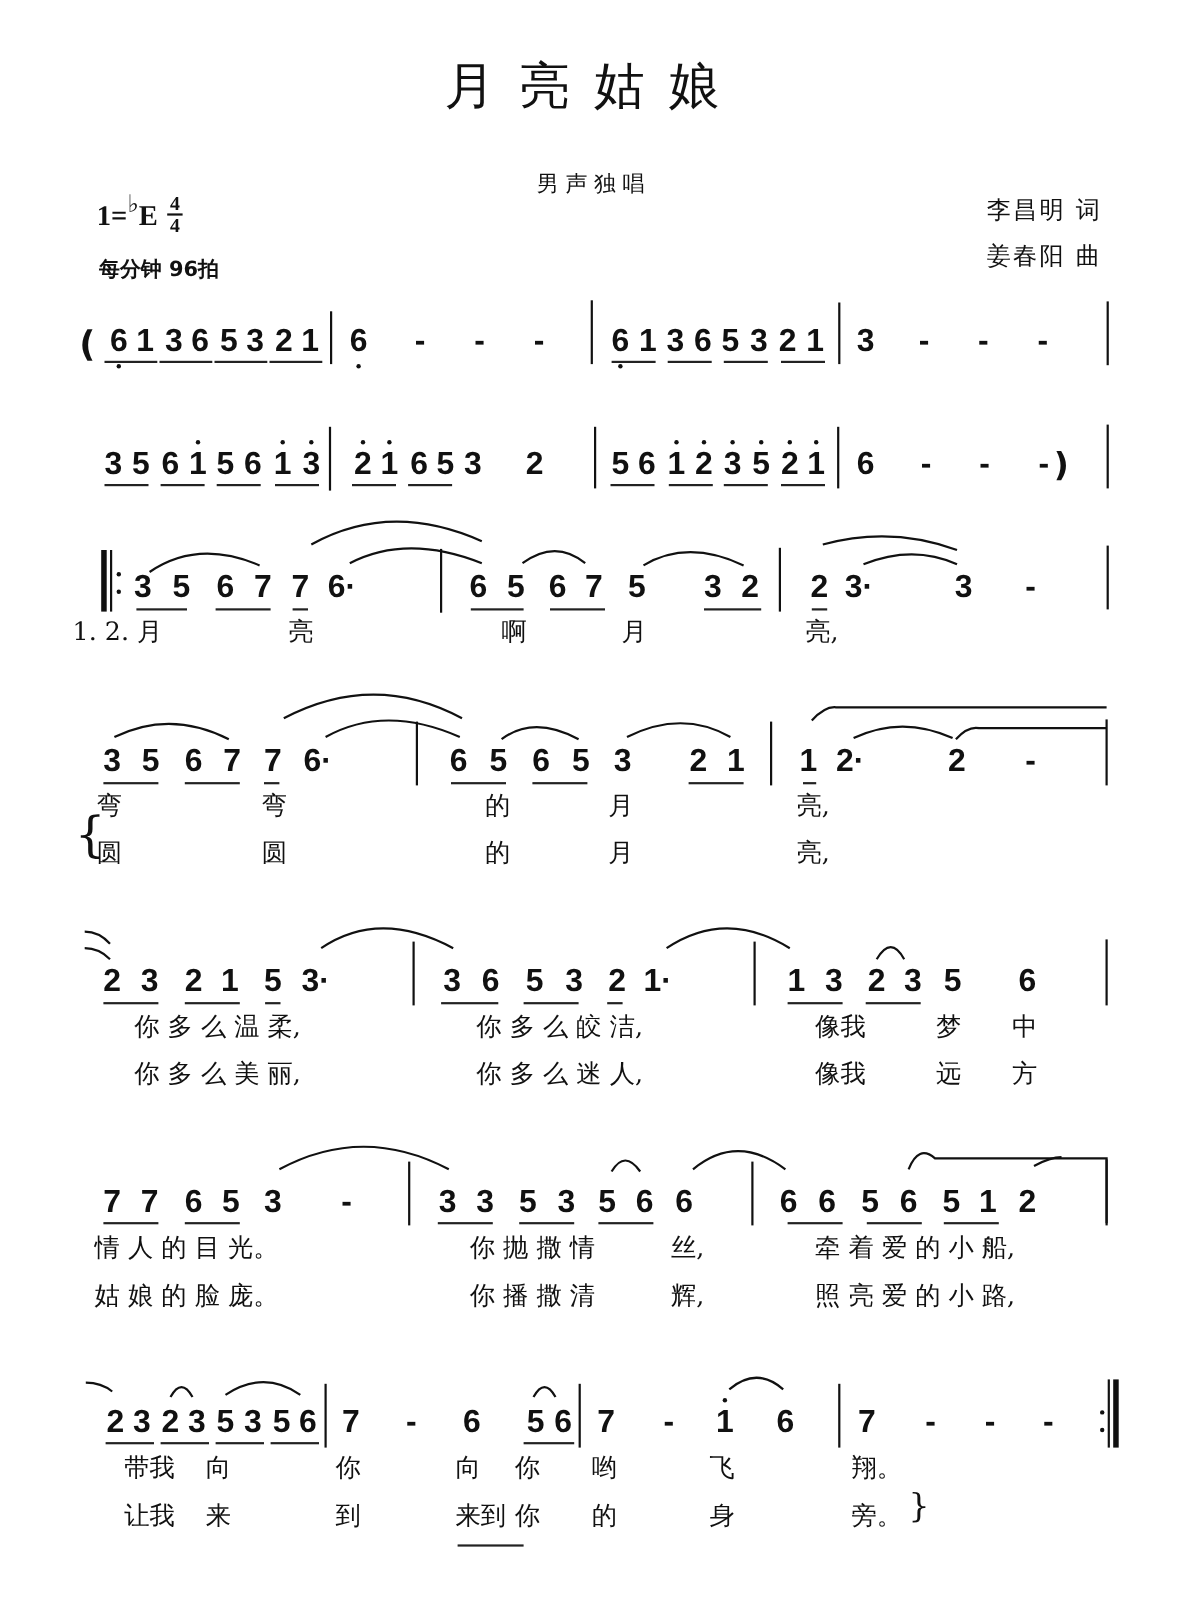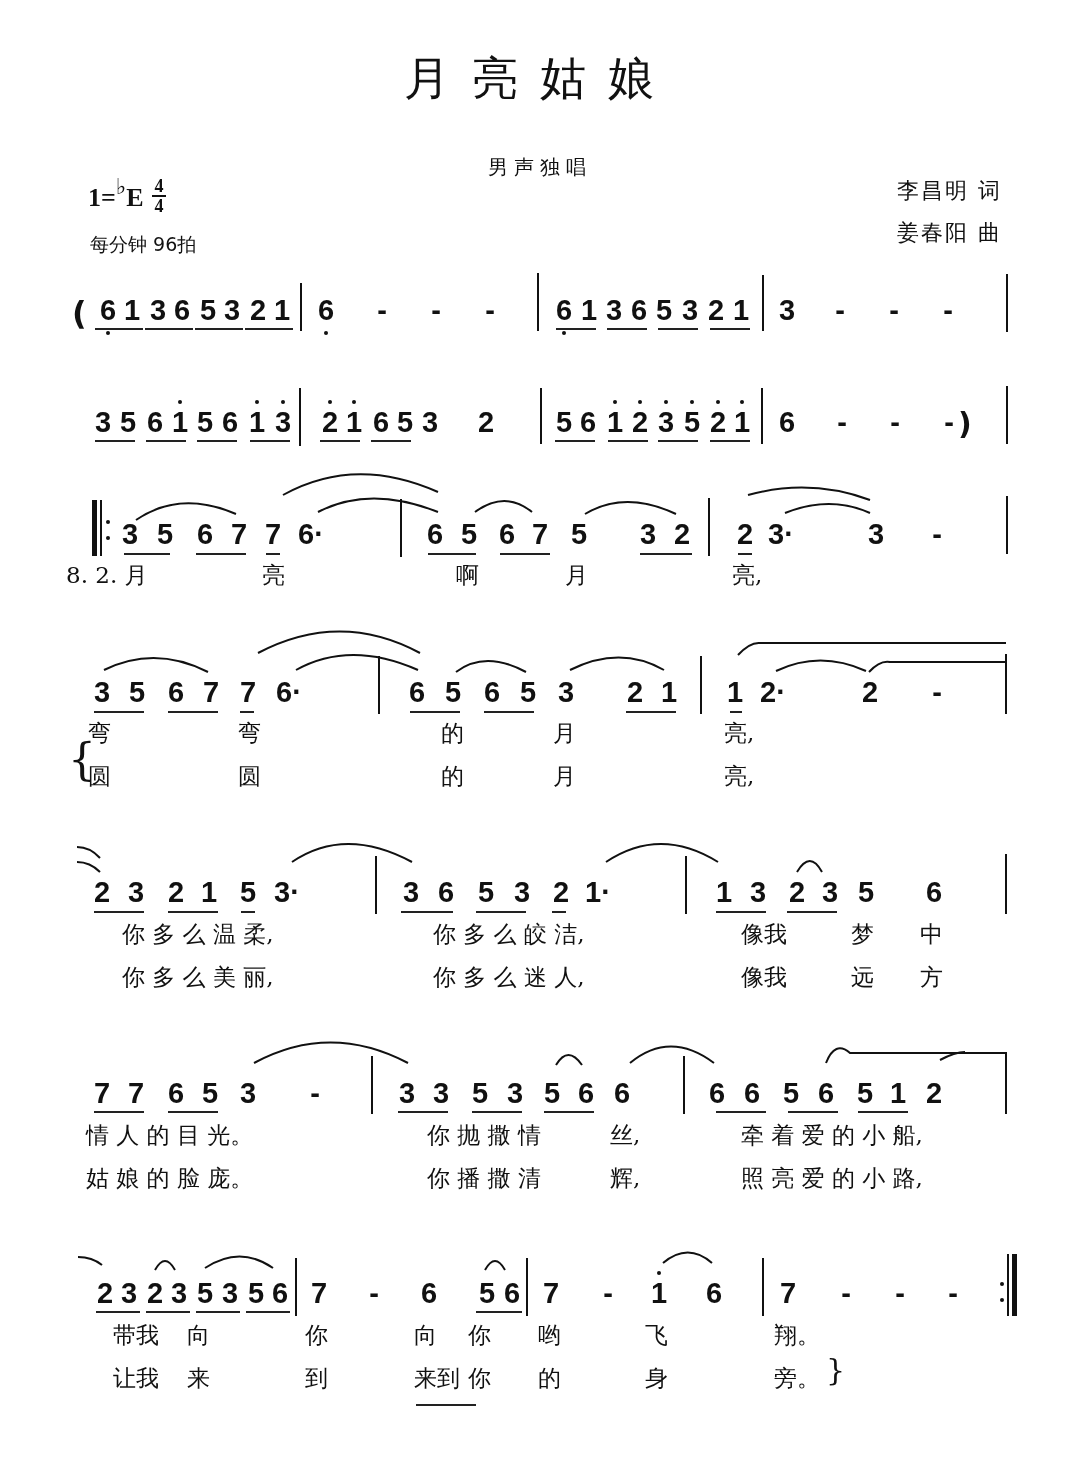--- a/index.html
+++ b/index.html
@@ -8,21 +8,21 @@
   .abs{position:absolute;}
   .title{left:0;width:1080px;top:48px;text-align:center;font-family:"DejaVu Serif","Liberation Serif",serif;
          font-size:46px;letter-spacing:22px;font-weight:300;}
   .subtitle{left:0;width:1080px;top:154px;text-align:center;font-size:20px;letter-spacing:6px;}
   .credit{right:78px;font-size:22px;letter-spacing:2px;text-align:right;}
   .key{left:88px;top:175px;font-family:"Liberation Serif","DejaVu Serif",serif;font-weight:bold;font-size:26px;}
   .key .flat{font-size:22px;vertical-align:super;position:relative;top:-2px;}
   .timesig{display:inline-block;vertical-align:middle;text-align:center;line-height:18px;font-size:18px;margin-left:2px;position:relative;top:-4px;}
   .timesig span{display:block;}
   .timesig .bar{border-top:2px solid #111;width:14px;margin:0 auto;height:0;}
-  .tempo{left:90px;top:232px;font-size:19px;font-weight:normal;}
+  .tempo{left:90px;top:232px;font-size:19px;font-weight:bold;}
   .note{font-family:"Liberation Sans","DejaVu Sans",sans-serif;font-weight:bold;font-size:29px;width:24px;text-align:center;line-height:30px;}
   .dot-hi{position:absolute;left:10px;top:-7px;width:4px;height:4px;border-radius:50%;background:#111;}
   .dot-lo{position:absolute;left:10px;top:36px;width:4px;height:4px;border-radius:50%;background:#111;}
   .ul{height:0;border-top:2px solid #222;}
   .barline{width:0;border-left:2px solid #111;}
   .lyric{font-family:"DejaVu Serif","Liberation Serif",serif;font-size:23px;line-height:26px;white-space:nowrap;}
   svg.arcs{position:absolute;left:0;top:0;width:1080px;height:1462px;pointer-events:none;}
   svg.arcs path{fill:none;stroke:#111;stroke-width:2;}
 </style>
 </head>
@@ -179,21 +179,21 @@
     <div class="abs note" style="left: 475px; top: 1278px;">5</div>
     <div class="abs note" style="left: 500px; top: 1278px;">6</div>
     <div class="abs note" style="left: 539px; top: 1278px;">7</div>
     <div class="abs note" style="left: 596px; top: 1278px;">-</div>
     <div class="abs note" style="left: 647px; top: 1278px;">1<span class="dot-hi"></span></div>
     <div class="abs note" style="left: 702px; top: 1278px;">6</div>
     <div class="abs note" style="left: 776px; top: 1278px;">7</div>
     <div class="abs note" style="left: 834px; top: 1278px;">-</div>
     <div class="abs note" style="left: 888px; top: 1278px;">-</div>
     <div class="abs note" style="left: 941px; top: 1278px;">-</div>
-    <div class="abs lyric" style="left: 66px; top: 562px;">8. 2. 月</div>
+    <div class="abs lyric" style="left: 66px; top: 562px;">1. 2. 月</div>
     <div class="abs lyric" style="left: 262px; top: 562px;">亮</div>
     <div class="abs lyric" style="left: 456px; top: 562px;">啊</div>
     <div class="abs lyric" style="left: 565px; top: 562px;">月</div>
     <div class="abs lyric" style="left: 732px; top: 562px;">亮,</div>
     <div class="abs lyric" style="left: 88px; top: 720px;">弯</div>
     <div class="abs lyric" style="left: 238px; top: 720px;">弯</div>
     <div class="abs lyric" style="left: 441px; top: 720px;">的</div>
     <div class="abs lyric" style="left: 553px; top: 720px;">月</div>
     <div class="abs lyric" style="left: 724px; top: 720px;">亮,</div>
     <div class="abs lyric" style="left: 88px; top: 763px;">圆</div>

